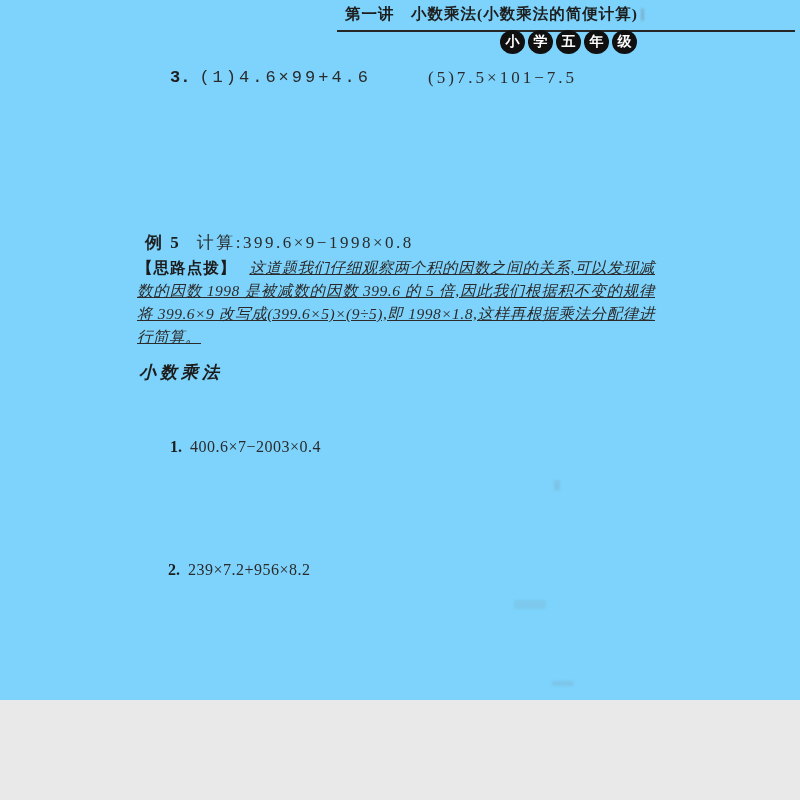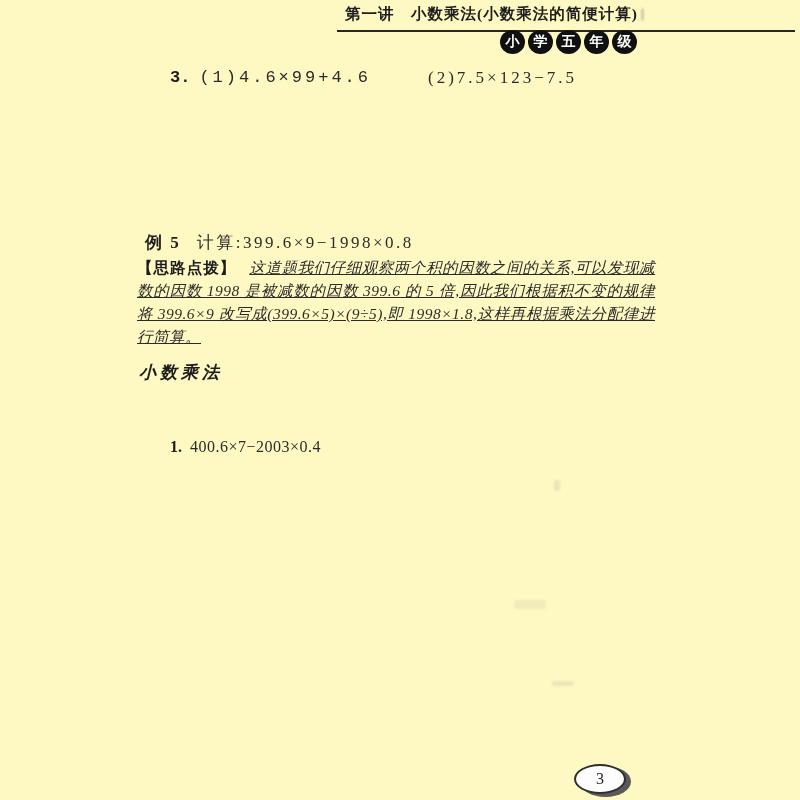--- a/index.html
+++ b/index.html
@@ -1,20 +1,20 @@
 <!DOCTYPE html>
 <html><head>
 <meta charset="utf-8">
 <style>
   html,body{margin:0;padding:0;background:#e9e9e9;}
   .page{
     position:relative;
-    width:800px;height:800px;
+    width:800px;height:700px;
     margin:0 auto;
-    background:#fef9c3;
+    background:#7dd3fc;
     font-family:"Liberation Serif","DejaVu Serif",serif;
     color:#2b2b2b;
     overflow:hidden;
   }
 
   
   .chapter-title{
     position:absolute;left:337px;top:4px;width:458px;
     box-sizing:border-box;
     padding:0 0 5px 8px;
@@ -95,38 +95,41 @@
     <span class="badge">学</span>
     <span class="badge">五</span>
     <span class="badge">年</span>
     <span class="badge">级</span>
   </div>
 
   <div class="problem3-left">
     <b class="num-label">3.</b><span class="math">(1)4.6×99+4.6</span>
   </div>
   <div class="problem3-right">
-    <span class="math">(2)7.5×123−7.5</span>
+    <span class="math">(5)7.5×101−7.5</span>
   </div>
 
   <div class="example-row">
     <b>例 5</b><span class="math">计算:399.6×9−1998×0.8</span>
   </div>
 
   <p class="hint">
     <b class="hint-label">【思路点拨】</b><span class="hint-body">这道题我们仔细观察两个积的因数之间的关系,可以发现减数的因数 1998 是被减数的因数 399.6 的 5 倍,因此我们根据积不变的规律将 399.6×9 改写成(399.6×5)×(9÷5),即 1998×1.8,这样再根据乘法分配律进行简算。</span>
   </p>
 
   <div class="section-title">小数乘法</div>
 
 
   <div class="practice-item-1">
     <b class="num-label">1.</b><span class="math-tight">400.6×7−2003×0.4</span>
   </div>
 
+  <div class="practice-item-2">
+    <b class="num-label">2.</b><span class="math-tight">239×7.2+956×8.2</span>
+  </div>
 
   <div class="page-num">
     <span class="page-num-oval">
       <span>3</span>
     </span>
   </div>
 
   <div class="speck speck-a"></div>
   <div class="speck speck-b"></div>
   <div class="speck speck-c"></div>

